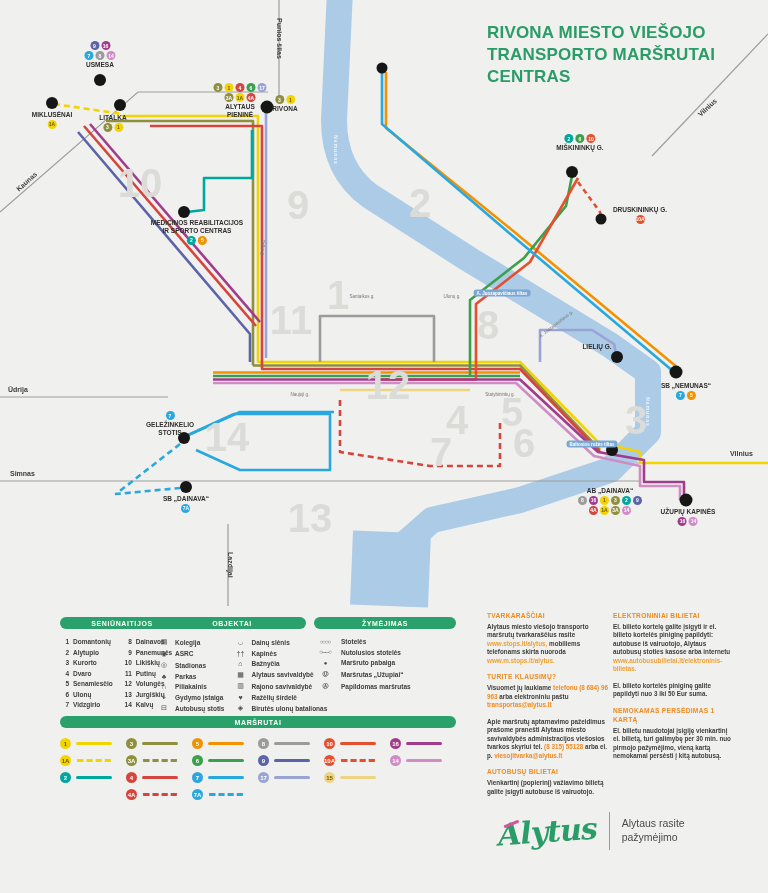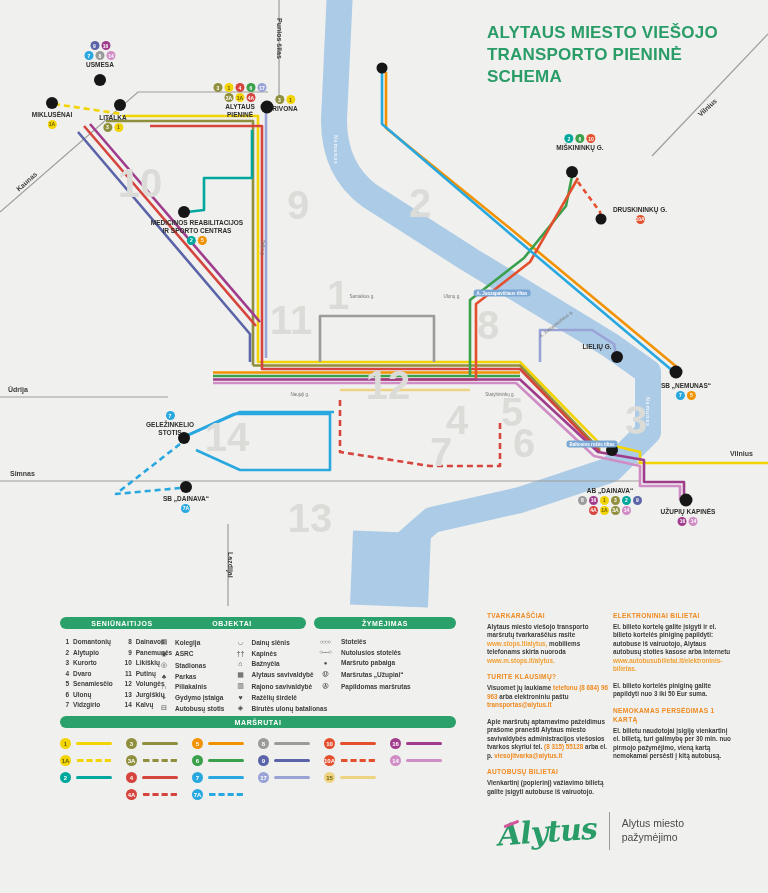--- a/index.html
+++ b/index.html
@@ -278,23 +278,23 @@
       <span class="mbadge r14">14</span>
     </div>
   </div>
 
   <div class="place" style="left:597px;top:343px">
     <div>LIELIŲ G.</div>
   </div>
 </div>
 
 <div id="title">
-  <div>ALYTAUS MIESTO VIEŠOJO</div>
-  <div>TRANSPORTO PIENINĖ</div>
-  <div>SCHEMA</div>
+  <div>RIVONA MIESTO VIEŠOJO</div>
+  <div>TRANSPORTO MARŠRUTAI</div>
+  <div>CENTRAS</div>
 </div>
 
 <div class="sec" style="left:60px;top:617px;width:124px">
   <div class="pillhead">SENIŪNAITIJOS</div>
   <div class="cols">
     <div>
       <div class="srow">
           <span class="snum">1</span>
           <span>Domantonių</span>
         </div>
@@ -583,16 +583,16 @@
   </p>
   <p><span>El. bilieto kortelės piniginę galite papildyti nuo 3 iki 50 Eur suma.</span></p>
   <h4>NEMOKAMAS PERSĖDIMAS 1 KARTĄ</h4>
   <p><span>El. bilietu naudotojai įsigiję vienkartinį el. bilietą, turi galimybę per 30 min. nuo pirmojo pažymėjimo, vieną kartą nemokamai persėsti į kitą autobusą.</span></p>
 </div>
 
 <div id="footer">
   <div id="logo"><span class="accent"></span><span>Alytus</span></div>
   <div class="div"></div>
   <div id="orgname">
-    <div>Alytus miesto</div>
+    <div>Alytaus rasite</div>
     <div>pažymėjimo</div>
   </div>
 </div>
 
 </body></html>

